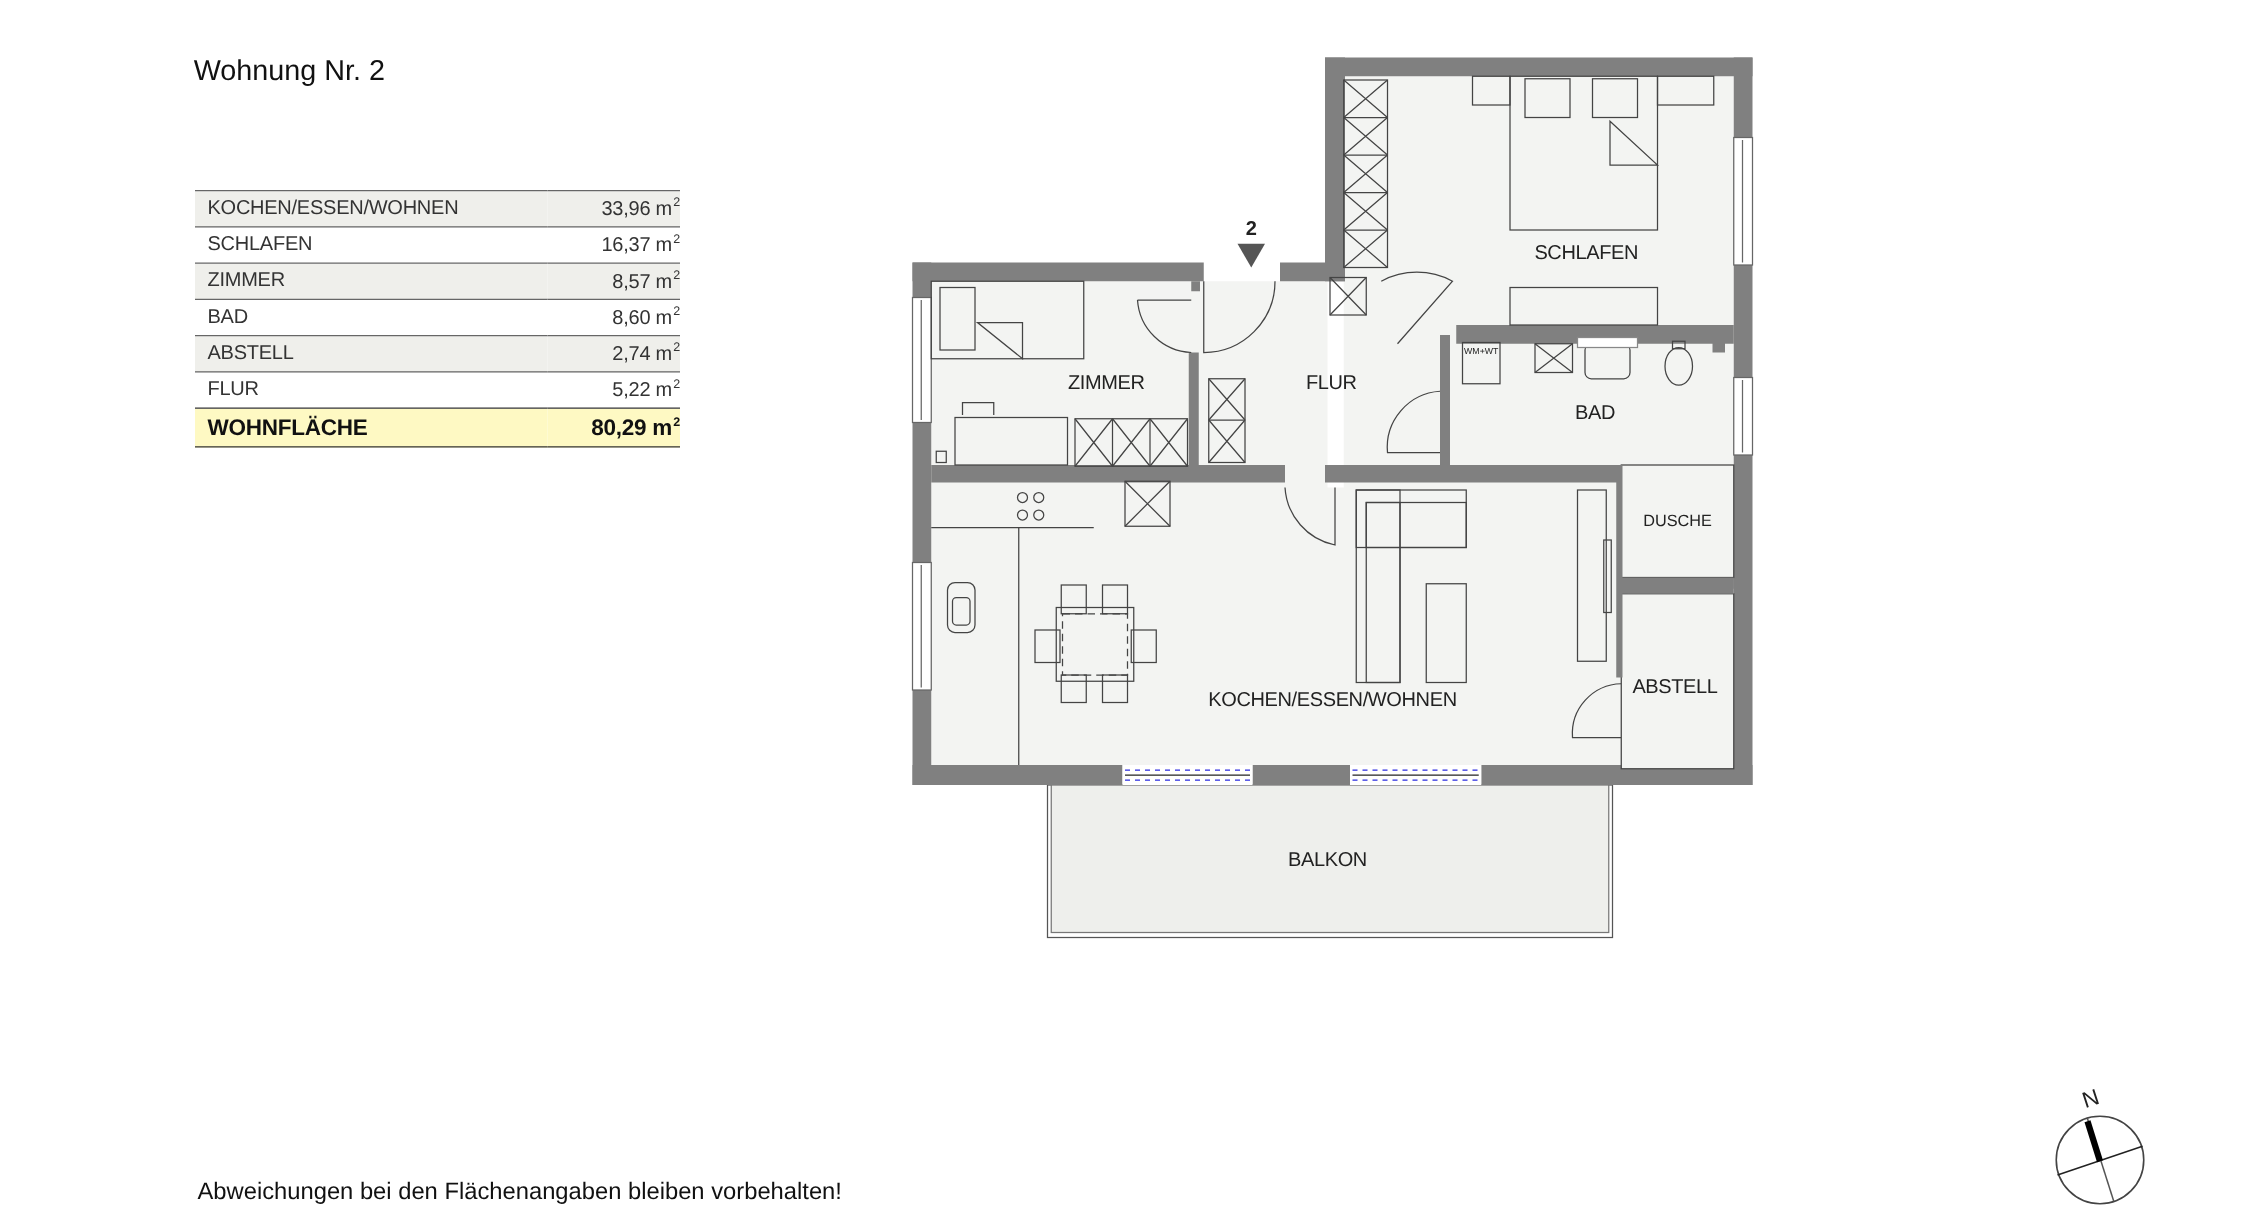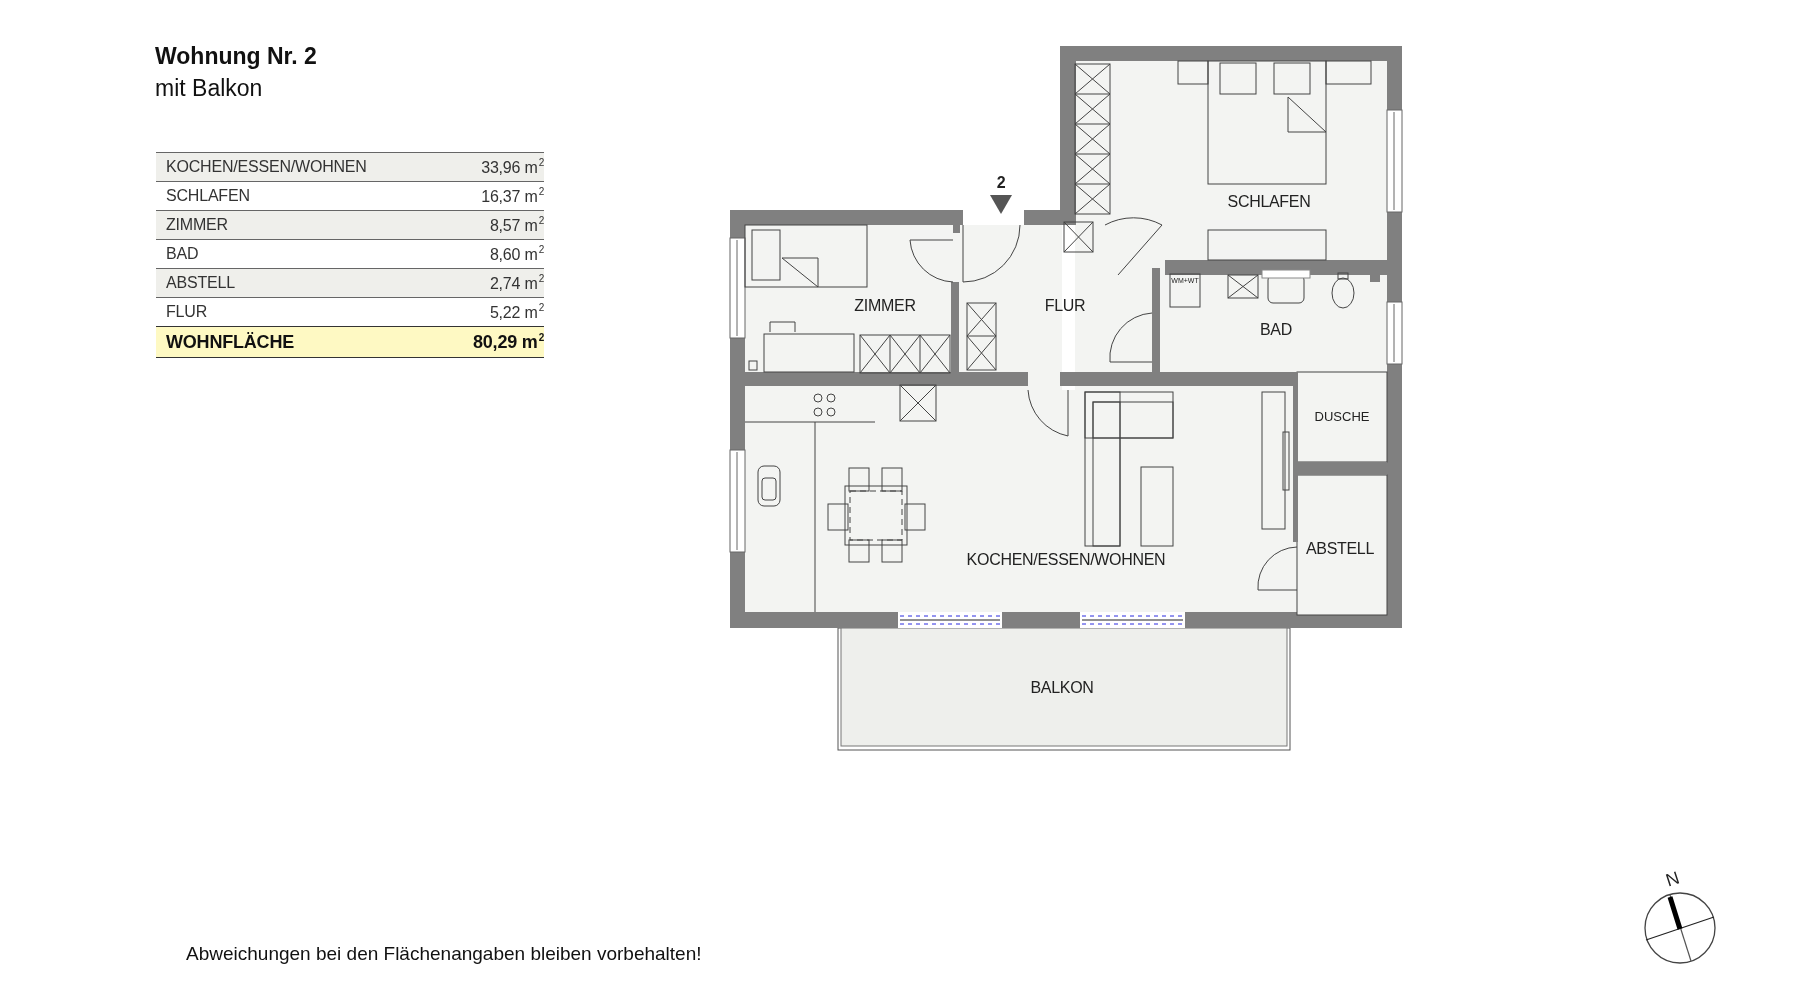--- a/index.html
+++ b/index.html
@@ -1,36 +1,35 @@
 <!DOCTYPE html>
 <html><head>
 <meta charset="utf-8">
 <style>
   html, body { margin:0; padding:0; background:#ffffff; }
   body { width:1800px; height:983px; position:relative; overflow:hidden; font-family:"Liberation Sans", sans-serif; color:#111; }
-  .title { position:absolute; left:155px; top:40px; font-size:23px; font-weight:bold; line-height:32px; }
+  .title { position:absolute; left:155px; top:40px; font-size:23px; font-weight:normal; line-height:32px; }
   .subtitle { position:absolute; left:155px; top:72px; font-size:23px; line-height:32px; width:360px; }
   table.areas { position:absolute; left:156px; top:152px; width:388px; border-collapse:collapse; font-family:"Liberation Sans", sans-serif; }
   table.areas td { height:28px; padding:0 4px 0 10px; font-size:16px; color:#333; border-top:1.5px solid #666; letter-spacing:-0.2px; }
   table.areas tr:nth-child(odd) td { background:#efefeb; }
   table.areas tr:nth-child(even) td { background:#ffffff; }
   table.areas td.val { text-align:right; padding-right:0; }
   table.areas tr.total td { background:#fef9c3; font-weight:bold; font-size:18px; color:#111; border-top:1.5px solid #333; border-bottom:1.5px solid #333; height:30px; }
   sup { font-size:10px; vertical-align:7px; margin-left:1px; }
-  .footer { position:absolute; left:158px; top:943px; font-size:19px;margin-left:28px; }
+  .footer { position:absolute; left:158px; top:943px; font-size:19px; }
   svg.plan { position:absolute; left:0; top:0; }
   .lbl { font-family:"Liberation Sans", sans-serif; font-size:16px; fill:#222; letter-spacing:-0.3px; }
   .lbl-s { font-family:"Liberation Sans", sans-serif; font-size:13px; fill:#222; }
 </style>
 </head>
 <body>
 
 <div class="title">Wohnung Nr. 2</div>
 <div class="subtitle">
-  <div>mit Balkon</div>
 </div>
 
 <table class="areas">
   <tbody>
     <tr>
       <td>KOCHEN/ESSEN/WOHNEN</td>
       <td class="val"><span>33,96</span> <span>m</span><sup>2</sup></td>
     </tr>
     <tr>
       <td>SCHLAFEN</td>

